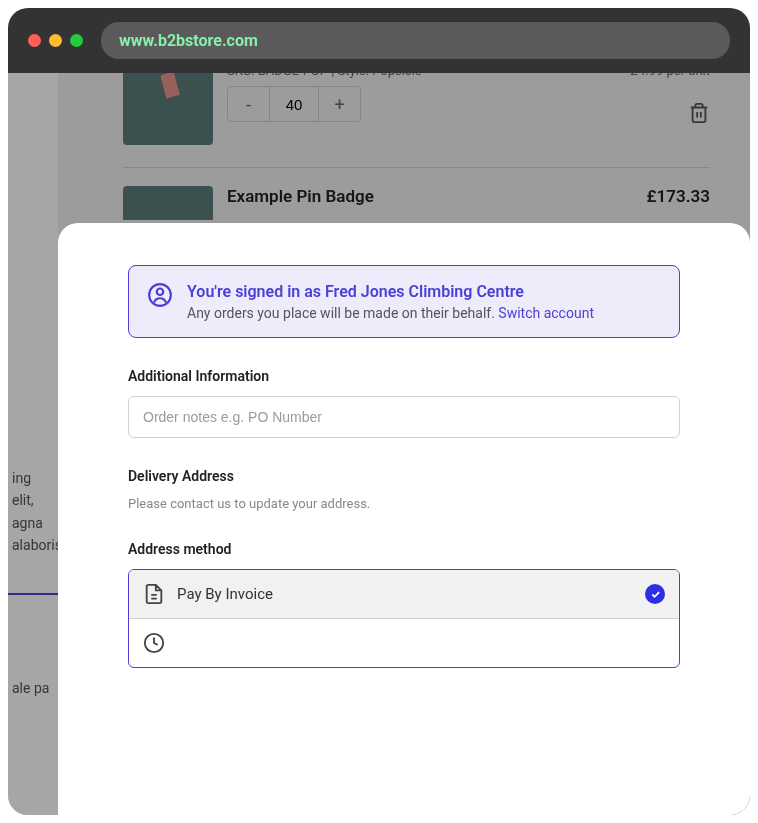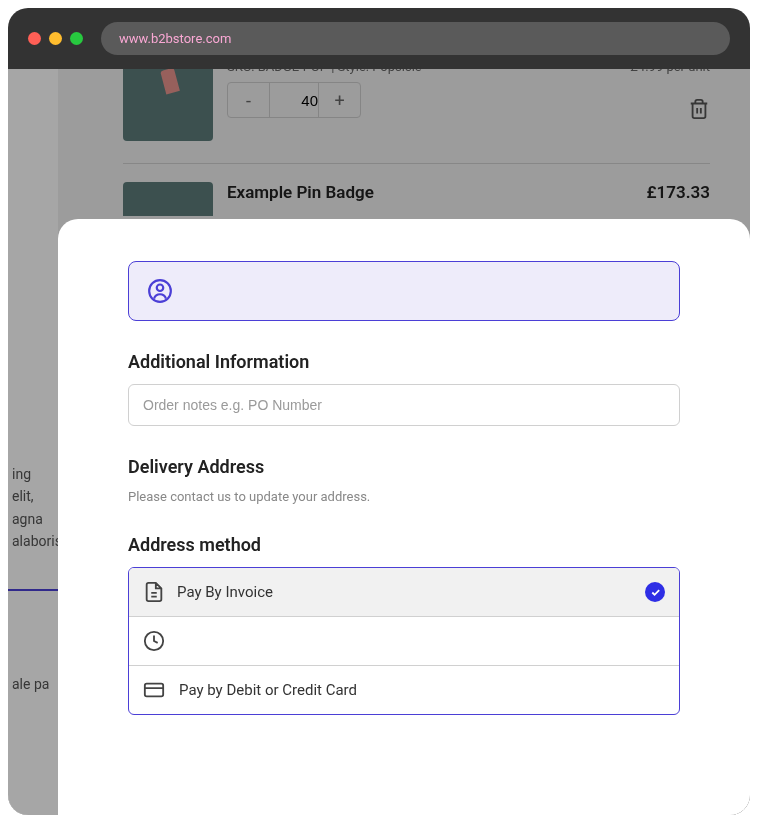--- a/index.html
+++ b/index.html
@@ -7,61 +7,61 @@
     
     .browser-chrome { background: #333; border-radius: 20px; margin: 8px; width: 742px; height: 807px; overflow: hidden; position: relative; }
     
     .title-bar { display: flex; align-items: center; padding: 14px 20px; gap: 18px; }
     .traffic-lights { display: flex; gap: 8px; }
     .light { width: 13px; height: 13px; border-radius: 50%; }
     .light-red { background: #ff5f56; }
     .light-yellow { background: #ffbd2e; }
     .light-green { background: #27c93f; }
     
-    .address-bar { flex: 1; background: #5a5a5a; border-radius: 18px; padding: 9px 18px; color: #f9a8d4; font-size: 13px; }
+    .address-bar { flex: 1; background: #5a5a5a; border-radius: 18px; padding: 9px 18px; color: #86efac; font-size: 16px; font-weight: bold; }
     
     .page-content { background: #f0f0f0; position: relative; height: calc(100% - 55px); overflow: hidden; }
     
     .backdrop { position: absolute; inset: 0; background: rgba(0,0,0,0.35); }
     
     .bg-sidebar { position: absolute; left: 0; top: 0; width: 50px; height: 100%; background: #fff; z-index: 0; }
     .bg-text { position: absolute; left: 0; top: 390px; color: #555; font-size: 14px; line-height: 1.6; padding: 4px; width: 50px; overflow: hidden; }
     .bg-text2 { position: absolute; left: 0; top: 600px; color: #555; font-size: 14px; line-height: 1.6; padding: 4px; width: 60px; overflow: hidden; }
     .bg-divider { position: absolute; left: 0; top: 520px; width: 50px; height: 2px; background: #4b3fd6; }
     
     .cart-items { position: absolute; left: 115px; right: 40px; top: 0; }
     
     .cart-row { display: flex; align-items: flex-start; padding: 14px 0; gap: 14px; }
     .cart-img { width: 90px; height: 90px; background: #5d7c7a; border-radius: 4px; margin-top: -32px; position: relative; }
     .popsicle { position: absolute; width: 14px; height: 24px; background: #e8948e; top: 18px; left: 40px; border-radius: 3px 3px 0 0; transform: rotate(-15deg); }
     .cart-details { flex: 1; }
     .sku-line { color: #666; font-size: 13px; margin-bottom: 8px; margin-top: -24px; }
     .qty-controls { display: flex; border: 1px solid #ccc; border-radius: 4px; width: fit-content; height: 36px; margin-top: 2px; }
     .qty-btn { width: 42px; display: flex; align-items: center; justify-content: center; font-size: 18px; color: #666; cursor: pointer; border-right: 1px solid #ccc; }
     .qty-btn:last-child { border-right: none; border-left: 1px solid #ccc; }
-    .qty-input { width: 48px; text-align: right; border: none; font-size: 15px; background: transparent; }
+    .qty-input { width: 48px; text-align: center; border: none; font-size: 15px; background: transparent; }
     .cart-price { color: #666; font-size: 13px; margin-top: -24px; text-align: right; margin-bottom: 24px; }
     .trash { width: 22px; height: 22px; color: #555; cursor: pointer; }
     
     .cart-hr { border: none; border-top: 1px solid #d0d0d0; margin: 8px 0; }
     
     .cart-row2 { display: flex; align-items: flex-start; padding: 10px 0; gap: 14px; }
     .cart-img2 { width: 90px; height: 34px; background: #5d7c7a; border-radius: 4px 4px 0 0; }
     .item-name { font-weight: 600; font-size: 17px; color: #222; }
     .item-price2 { font-weight: 600; font-size: 17px; color: #222; text-align: right; }
     
     .modal { position: absolute; left: 50px; right: 0; top: 150px; bottom: 0; background: #fff; border-radius: 20px 20px 0 0; padding: 42px 70px 30px 70px; z-index: 2; }
     
     .info-banner { border: 1.5px solid #4b3fd6; background: #eeecfa; border-radius: 8px; padding: 16px 18px; display: flex; gap: 14px; align-items: flex-start; }
     .info-icon { width: 26px; height: 26px; color: #4b3fd6; flex-shrink: 0; }
     .info-title { color: #4b3fd6; font-weight: 600; font-size: 16px; margin-bottom: 4px; }
     .info-sub { color: #555; font-size: 14px; }
     .info-link { color: #4b3fd6; cursor: pointer; }
     
-    .section-title { font-weight: 600; font-size: 18px; color: #222; margin-top: 30px; margin-bottom: 12px; }
+    .section-title { font-weight: 600; font-size: 14px; color: #222; margin-top: 30px; margin-bottom: 12px; }
     
     .text-input { width: 100%; border: 1px solid #d0d0d0; border-radius: 6px; padding: 12px 14px; font-size: 14px; color: #222; }
     .text-input::placeholder { color: #9a9a9a; }
     
     .select-wrap { position: relative; }
     .select-input { width: 100%; border: 1px solid #d0d0d0; border-radius: 6px; padding: 12px 14px; font-size: 14px; color: #222; appearance: none; background: #fff; cursor: pointer; }
     .chevron { position: absolute; right: 14px; top: 50%; transform: translateY(-50%); color: #666; pointer-events: none; }
     
     .hint-text { color: #888; font-size: 13px; margin-top: 10px; }
     
@@ -133,20 +133,24 @@
     <div class="backdrop"></div>
 
     <div class="modal">
       
       <div class="info-banner">
         <svg class="info-icon" viewBox="0 0 24 24" fill="none" stroke="currentColor" stroke-width="2">
             <circle cx="12" cy="12" r="10"></circle>
             <circle cx="12" cy="9" r="3"></circle>
             <path d="M6.5 19c1-3 3.5-4 5.5-4s4.5 1 5.5 4"></path>
           </svg>
+        <div>
+          <div class="info-title">You're signed in as Fred Jones Climbing Centre</div>
+          <div class="info-sub"><span>Any orders you place will be made on their behalf. </span><span class="info-link">Switch account</span></div>
+        </div>
       </div>
       
       <div class="section-title">Additional Information</div>
       <input class="text-input" placeholder="Order notes e.g. PO Number" style="">
       
       <div class="section-title">Delivery Address</div>
       <div class="hint-text">Please contact us to update your address.</div>
       
       <div class="section-title">Address method</div>
       <div class="payment-options has-selected">
@@ -160,24 +164,17 @@
                 <path d="M5 12l5 5L20 7"></path>
               </svg>
           </div>
         </div>
         <div class="payment-option">
           <svg class="payment-icon" viewBox="0 0 24 24" fill="none" stroke="currentColor" stroke-width="2">
               <circle cx="12" cy="12" r="10"></circle>
               <path d="M12 6v6l4 2"></path>
             </svg>
         </div>
-        <div class="payment-option">
-          <svg class="payment-icon" viewBox="0 0 24 24" fill="none" stroke="currentColor" stroke-width="2">
-              <rect x="2" y="5" width="20" height="14" rx="2"></rect>
-              <path d="M2 10h20"></path>
-            </svg>
-          <div class="payment-label">Pay by Debit or Credit Card</div>
-        </div>
       </div>
       
     </div>
   </div>
 </div>
 
 </body></html>

